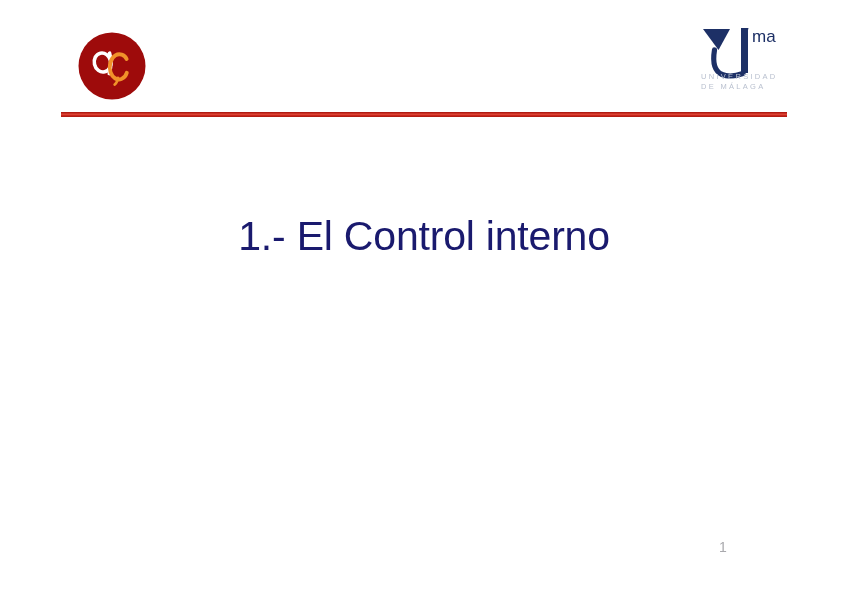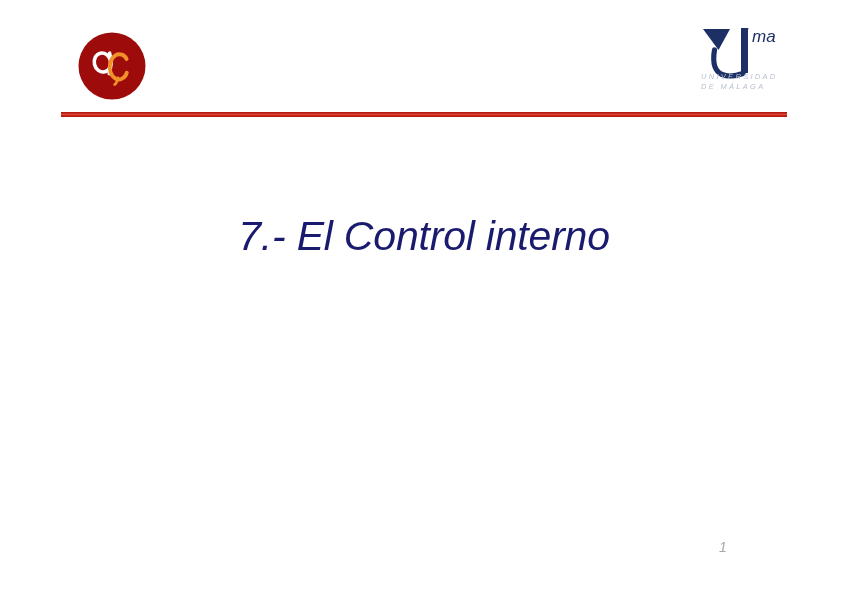--- a/index.html
+++ b/index.html
@@ -11,21 +11,20 @@
   body {
     font-family: "Liberation Sans", sans-serif;
   }
 
   .slide {
     position: relative;
     width: 848px;
     height: 599px;
     background: #ffffff;
     overflow: hidden;
-    font-style: italic;
   }
 
   
   .slide-header {
     position: absolute;
     left: 0;
     top: 0;
     width: 848px;
     height: 125px;
   }
@@ -186,20 +185,20 @@
       <div class="uma-wordmark">
         <div>UNIVERSIDAD</div>
         <div>DE MÁLAGA</div>
       </div>
     </div>
 
     <div class="header-rule"></div>
   </div>
 
   <div class="slide-body">
-    <h1 class="slide-title">7.- El Control interno</h1>
+    <h1 class="slide-title">1.- El Control interno</h1>
   </div>
 
   <div class="slide-footer">
     <div class="page-number">1</div>
   </div>
 
 </div>
 
 </body></html>

